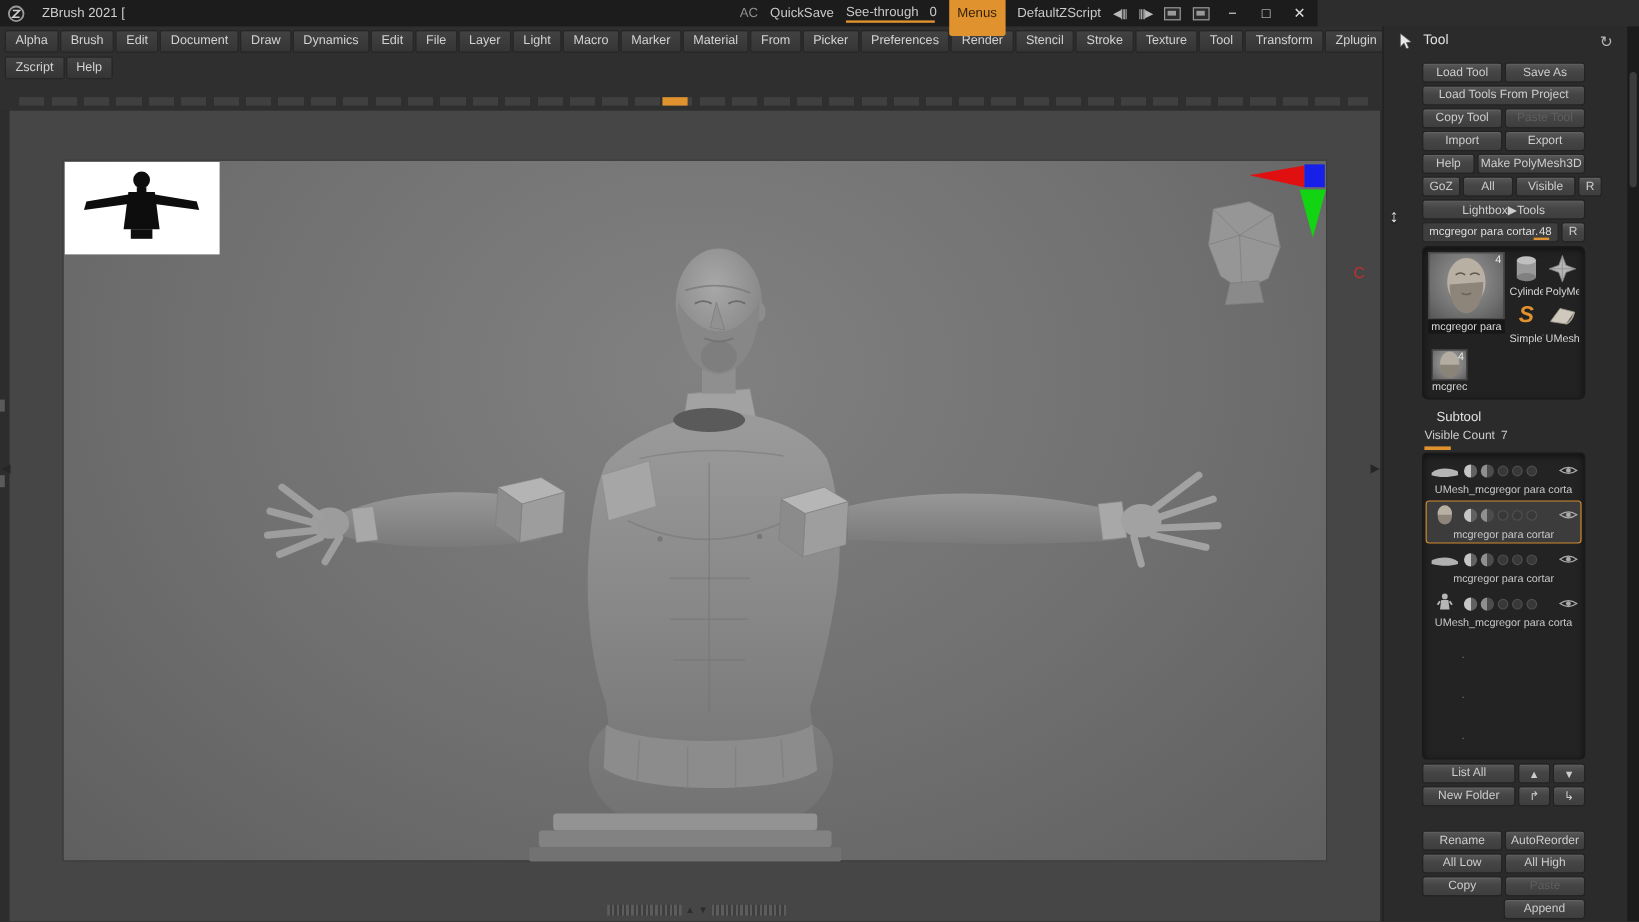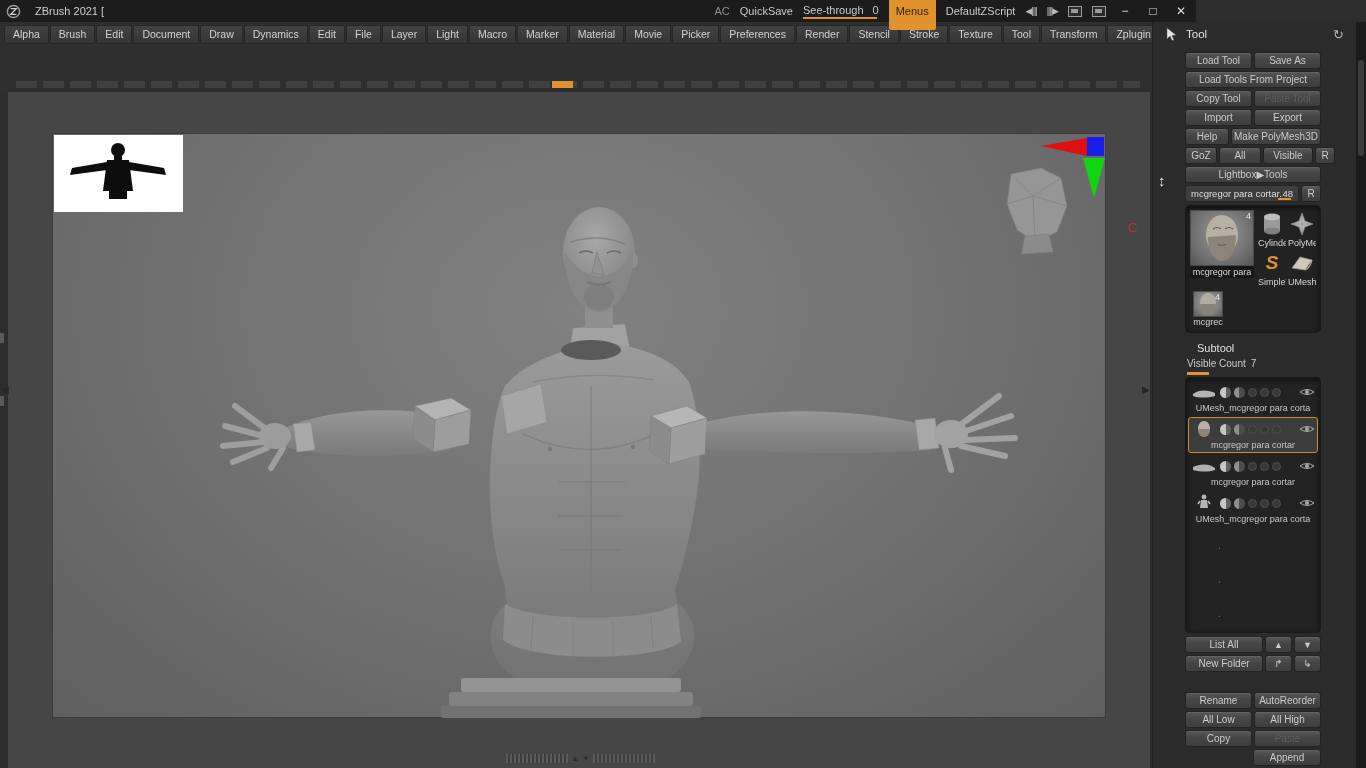--- a/index.html
+++ b/index.html
@@ -1,20 +1,20 @@
 <!DOCTYPE html>
 <html><head>
 <meta charset="utf-8">
 <style>
   *{margin:0;padding:0;box-sizing:border-box}
   html,body{width:1366px;height:768px;overflow:hidden;background:#2d2d2d;
     font-family:"Liberation Sans",sans-serif;color:#cfcfcf;position:relative}
 
   
-  #titlebar{position:absolute;left:0;top:0;width:1196px;height:22px;background:#1c1c1c;
+  #titlebar{position:absolute;left:0;top:0;width:1098px;height:22px;background:#1c1c1c;
     display:flex;align-items:center;font-size:11px;padding:0 6px;gap:10px;z-index:30}
   #titlebar .title{color:#cfcfcf;margin-left:4px}
   #titlebar .spacer{flex:1}
   .tb-txt{color:#c9c9c9;cursor:default}
   .tb-dim{color:#8f8f8f}
   .menus-btn{background:#e0922f;color:#33220a;padding:13px 7px;border-radius:2px;font-size:11px}
   .seethrough{position:relative;padding-bottom:3px}
   .seethrough .bar{position:absolute;left:0;bottom:0;width:74px;height:2px;background:#e0922f}
   .tb-ico{color:#b9b9b9;font-size:9px;letter-spacing:-1px}
   .win-ico{color:#dedede;font-size:12px;width:18px;text-align:center}
@@ -153,30 +153,34 @@
     <span class="menuitem">Document</span>
     <span class="menuitem">Draw</span>
     <span class="menuitem">Dynamics</span>
     <span class="menuitem">Edit</span>
     <span class="menuitem">File</span>
     <span class="menuitem">Layer</span>
     <span class="menuitem">Light</span>
     <span class="menuitem">Macro</span>
     <span class="menuitem">Marker</span>
     <span class="menuitem">Material</span>
-    <span class="menuitem">Movie</span>
+    <span class="menuitem">From</span>
     <span class="menuitem">Picker</span>
     <span class="menuitem">Preferences</span>
     <span class="menuitem">Render</span>
     <span class="menuitem">Stencil</span>
     <span class="menuitem">Stroke</span>
     <span class="menuitem">Texture</span>
     <span class="menuitem">Tool</span>
     <span class="menuitem">Transform</span>
     <span class="menuitem">Zplugin</span>
+  </div>
+  <div class="menurow">
+    <span class="menuitem">Zscript</span>
+    <span class="menuitem">Help</span>
   </div>
   <div id="strip">
     <div class="orange"></div>
   </div>
 </div>
 
 <div id="docarea">
   <div id="canvas">
 
     <div id="thumbwrap">

